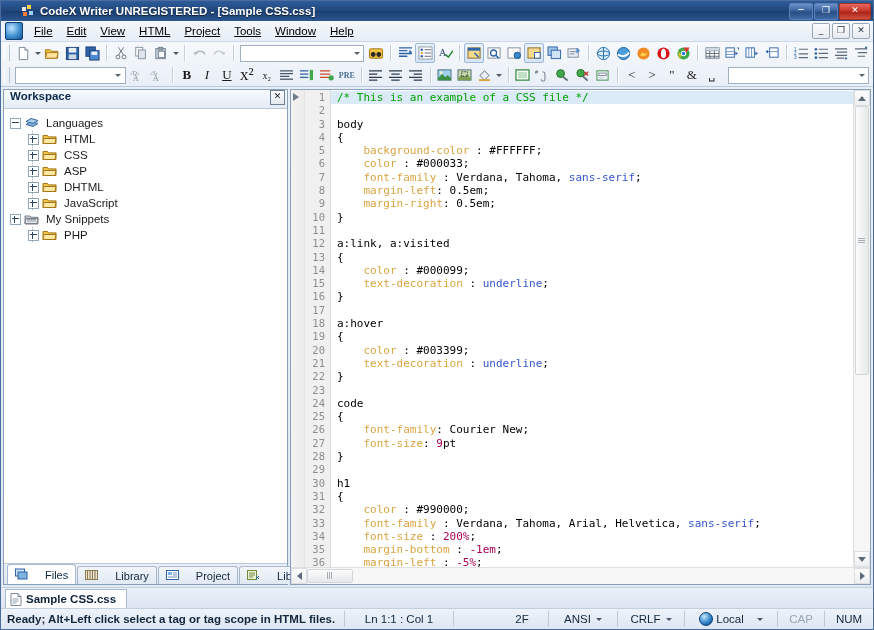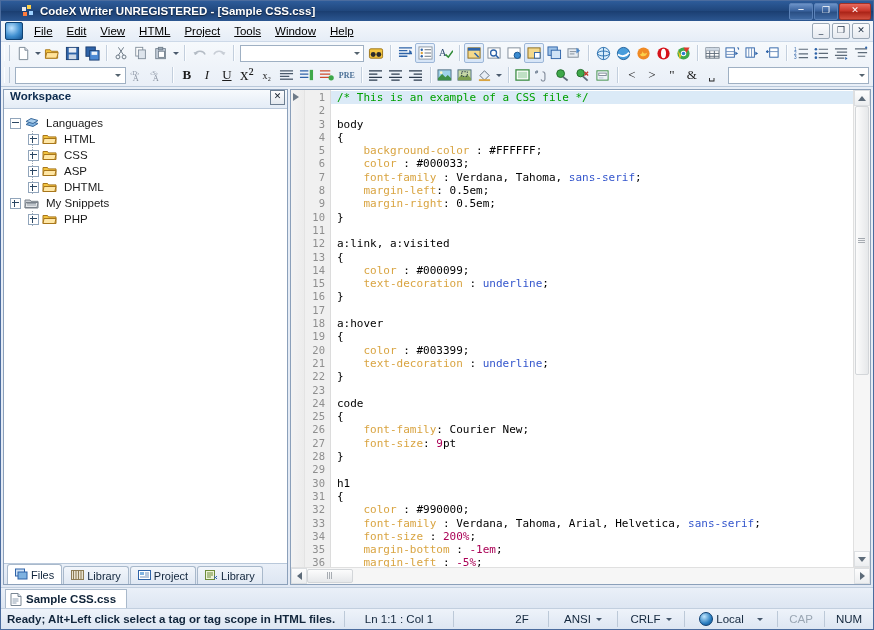--- a/index.html
+++ b/index.html
@@ -136,21 +136,21 @@
   .lvl2{margin-left:18px;}
   .guide{position:absolute;left:4px;top:0;bottom:0;width:1px;
     background-image:linear-gradient(180deg,#9aa8b6 50%,transparent 50%);background-size:1px 2px;}
 
   
   .ws-tabs{
     height:20px;flex:0 0 20px;display:flex;align-items:flex-end;gap:1px;
     background:linear-gradient(180deg,#eaf0f8,#dde6f2);border-top:1px solid #b9c8da;padding-left:3px;
   }
   .ws-tab{
-    height:17px;display:flex;align-items:center;gap:3px;padding:0 7px;
+    height:17px;display:flex;align-items:center;gap:17px;padding:0 7px;
     border:1px solid #a9b9cb;border-bottom:none;border-radius:3px 3px 0 0;
     background:linear-gradient(180deg,#f2f6fb,#e0e8f3);font-size:11px;color:#11253c;
   }
   .ws-tab.active{background:#fff;height:19px;font-weight:normal;}
 
   
   .ed{
     flex:1;min-width:0;display:flex;flex-direction:column;
     border:1px solid #8ba0ba;background:#fff;box-sizing:border-box;
   }
@@ -756,20 +756,31 @@
             <span class="exp plus"></span>
             <span class="ico">
               <svg width="15" height="12" viewBox="0 0 15 12">
                   <path d="M1 2.5h4.5l1 1.4H14v6.6H1z" fill="#f3c43f" stroke="#a8761a"></path>
                   <path d="M2 5.5h12l-1.2 5H1z" fill="#ffe7a6" stroke="#a8761a"></path>
                 </svg>
             </span>
             <span class="lbl">DHTML</span>
           </div>
 
+          <div class="tnode lvl2">
+            <span class="guide"></span>
+            <span class="exp plus"></span>
+            <span class="ico">
+              <svg width="15" height="12" viewBox="0 0 15 12">
+                  <path d="M1 2.5h4.5l1 1.4H14v6.6H1z" fill="#f3c43f" stroke="#a8761a"></path>
+                  <path d="M2 5.5h12l-1.2 5H1z" fill="#ffe7a6" stroke="#a8761a"></path>
+                </svg>
+            </span>
+            <span class="lbl">JavaScript</span>
+          </div>
 
           <div class="tnode lvl1">
             <span class="exp plus"></span>
             <span class="ico">
               <svg width="16" height="13" viewBox="0 0 16 13">
                   <path d="M1 3h5l1 1.3h7V11H1z" fill="#c9cdd2" stroke="#7a828b"></path>
                   <path d="M2 5.5h12l-1 5H1z" fill="#e4e7ea" stroke="#7a828b"></path>
                   <path d="M3 6.5h9M3 8h9" stroke="#9aa2ab"></path>
                 </svg>
             </span>

